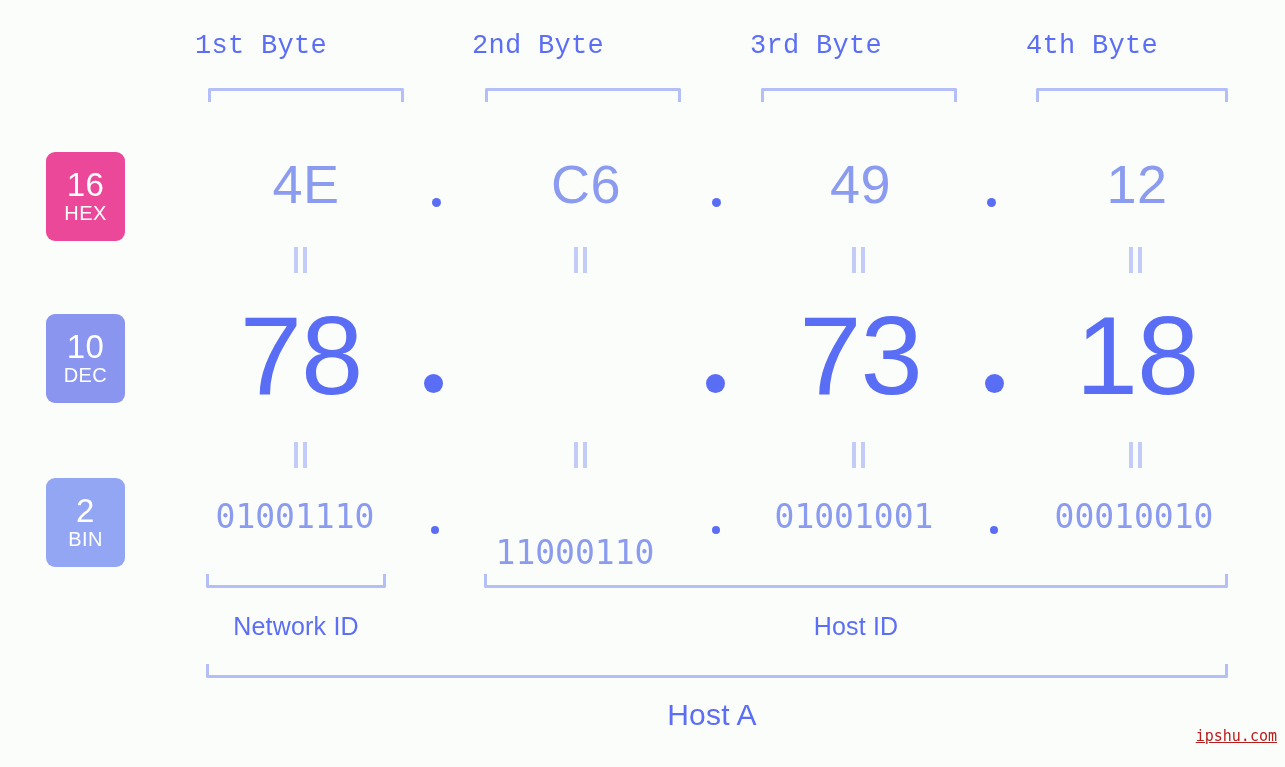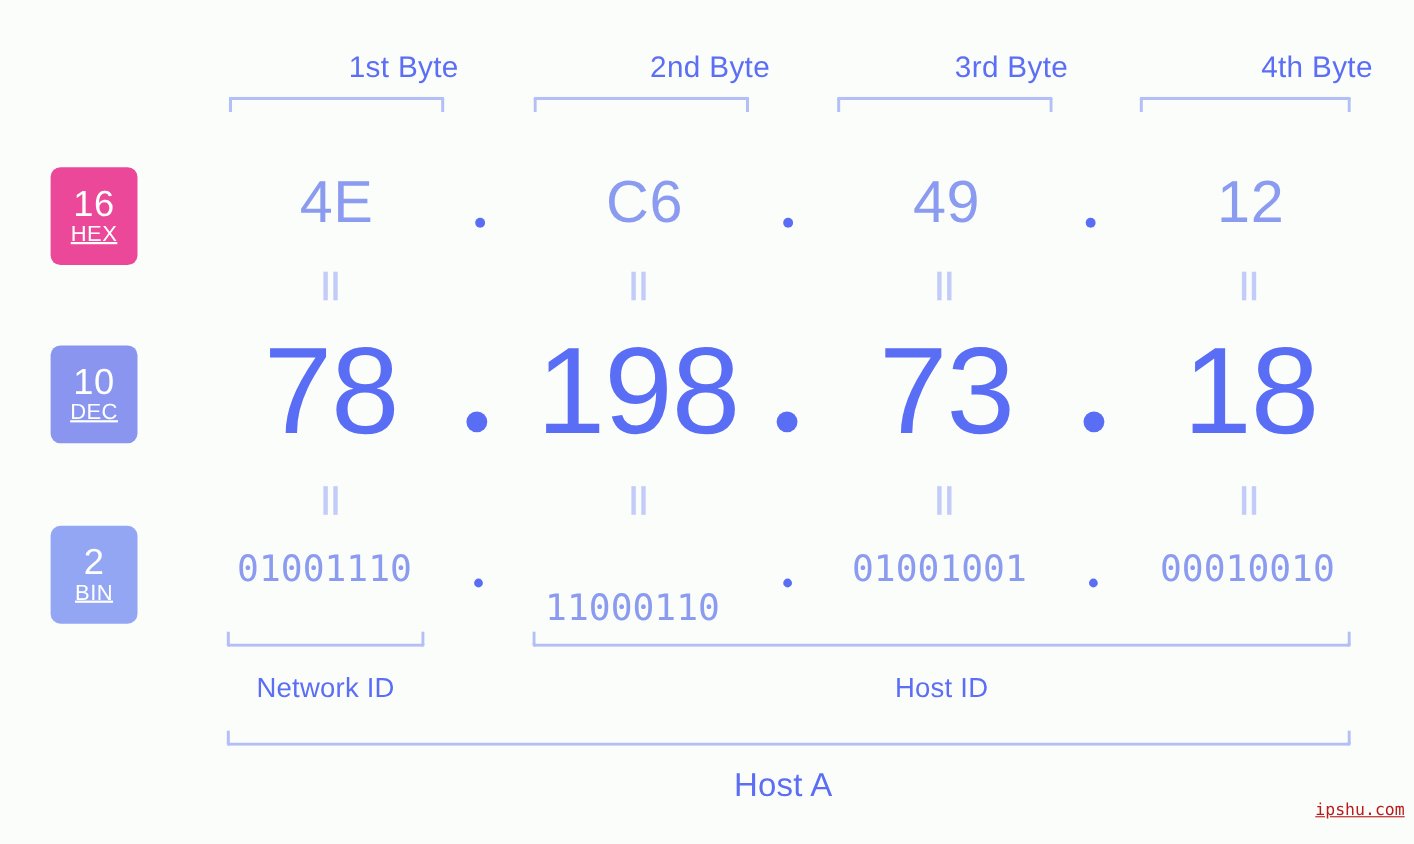--- a/index.html
+++ b/index.html
@@ -15,27 +15,27 @@
 
   #stage {
     position: relative;
     width: 1285px;
     height: 767px;
   }
 
   
   .byte-head {
     position: absolute;
-    top: 46px;
-    text-align: right;
+    top: 31px;
+    text-align: left;
     font-size: 27px;
     color: #5b6ef5;
     letter-spacing: 0.3px;
     white-space: nowrap;
-    font-family: Liberation Sans, sans-serif;
+    font-family: Liberation Mono, monospace;
   }
 
   
   .bracket-down {
     position: absolute;
     border-top: 3px solid #b4bff7;
     border-left: 3px solid #b4bff7;
     border-right: 3px solid #b4bff7;
     height: 14px;
     border-radius: 2px 2px 0 0;
@@ -67,21 +67,20 @@
     font-size: 33px;
     font-weight: 400;
     line-height: 1.05;
     letter-spacing: 0.5px;
   }
   .base-badge .lbl {
     font-size: 20px;
     font-weight: 400;
     line-height: 1.15;
     letter-spacing: 0.4px;
-    text-decoration: underline;
   }
   #badge-hex { top: 152px; height: 89px; background: #ec4899; }
   #badge-dec { top: 314px; height: 89px; background: #8a95ef; }
   #badge-bin { top: 478px; height: 89px; background: #93a6f4; }
 
   
   .val {
     position: absolute;
     text-align: center;
     white-space: nowrap;
@@ -214,21 +213,20 @@
     <i class="a"></i>
       <i class="b"></i>
     </div>
   <div class="eqmark" style="left:1128px; top:247px;">
     <i class="a"></i>
       <i class="b"></i>
     </div>
 
   <div class="val dec-val" style="left:190px; width:222px;">78</div>
   <div class="dot dot-dec" style="left:424px;"></div>
-  <div class="val dec-val" style="left:466px; width:228px;">198</div>
   <div class="dot dot-dec" style="left:706px;"></div>
   <div class="val dec-val" style="left:750px; width:221px;">73</div>
   <div class="dot dot-dec" style="left:985px;"></div>
   <div class="val dec-val" style="left:1026px; width:222px;">18</div>
 
   <div class="eqmark" style="left:293px; top:442px;">
     <i class="a"></i>
       <i class="b"></i>
     </div>
   <div class="eqmark" style="left:573px; top:442px;">

